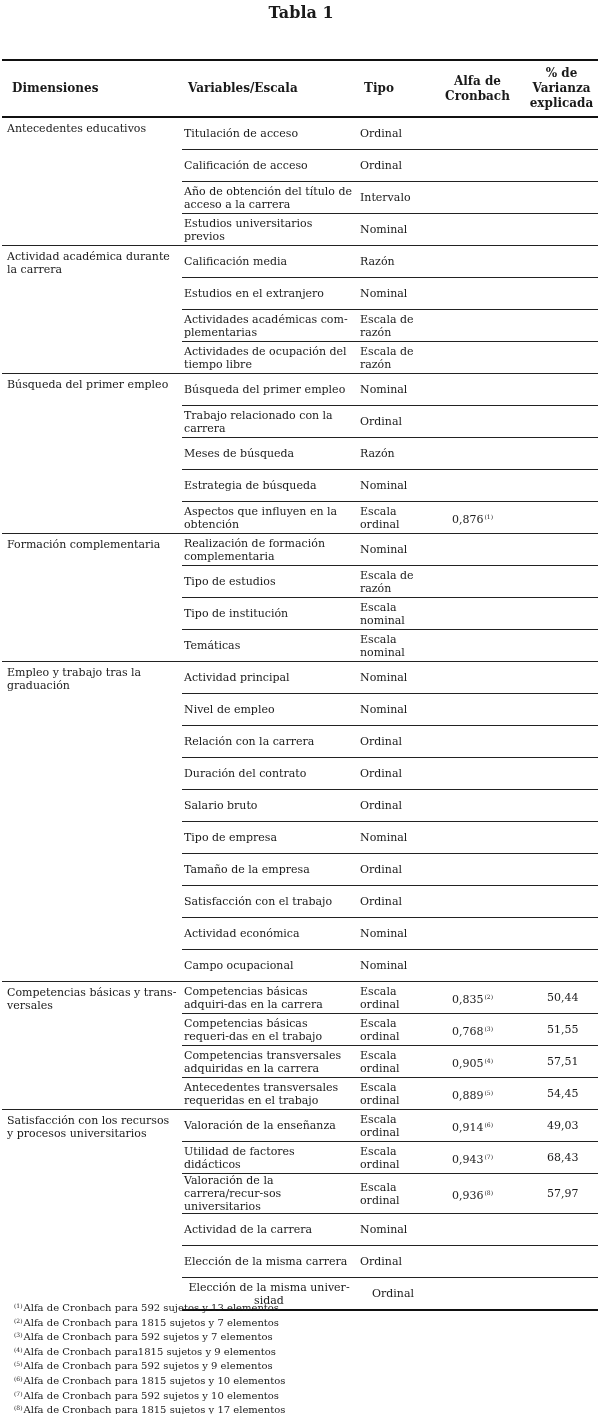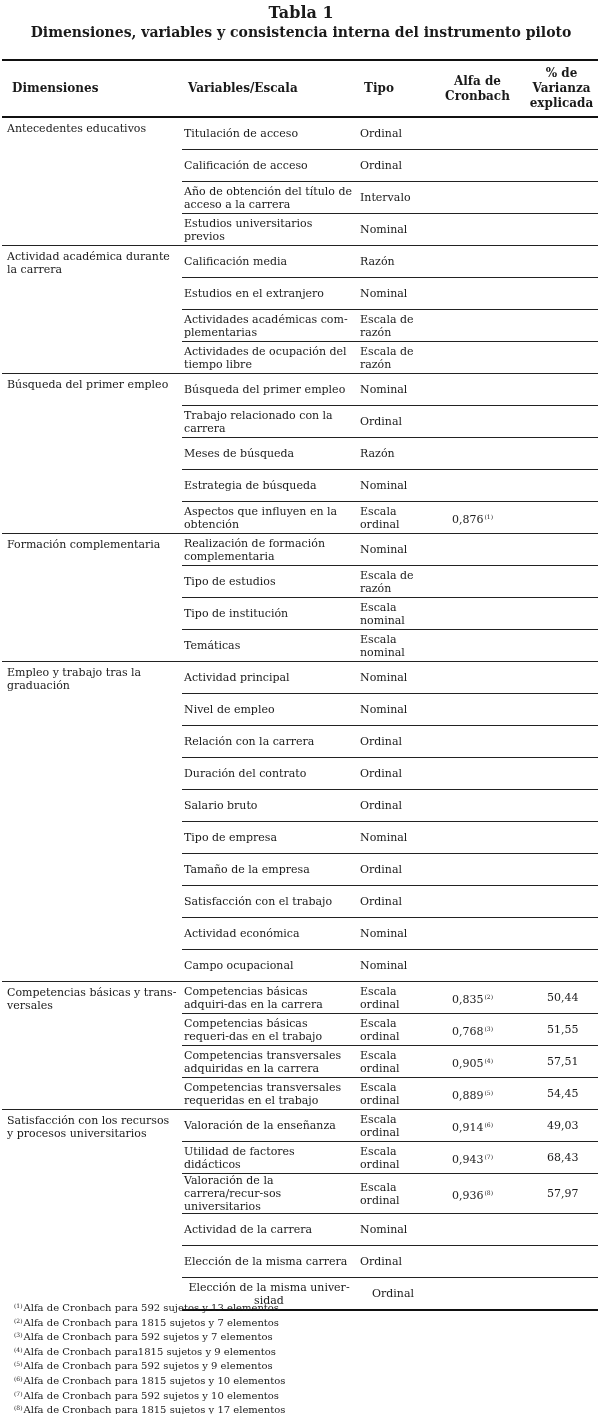--- a/index.html
+++ b/index.html
@@ -47,21 +47,20 @@
     position: absolute; top: 1300px; left: 14px;
     font-size: 10px; line-height: 12.6px;
   }
   .footnotes sup { font-size: 6px; vertical-align: 3px; margin-right: 1px; }
 </style>
 </head>
 <body>
 
 <div class="title-block">
   <div class="title">Tabla 1</div>
-  <div class="subtitle">Dimensiones, variables y consistencia interna del instrumento piloto</div>
 </div>
 
 <table class="main">
   <colgroup>
     <col class="c1">
       <col class="c2">
       <col class="c3">
       <col class="c4">
       <col class="c5">
   </colgroup>
@@ -255,21 +254,21 @@
         <td class="alfa c-right"><span>0,768</span><sup class="fn">(3)</sup></td>
         <td class="vex c-right">51,55</td>
       </tr>
       <tr class="sep">
         <td class="var c-right">Competencias transversales adquiridas en la carrera</td>
         <td class="tipo c-right">Escala ordinal</td>
         <td class="alfa c-right"><span>0,905</span><sup class="fn">(4)</sup></td>
         <td class="vex c-right">57,51</td>
       </tr>
       <tr class="sep">
-        <td class="var c-right">Competencias transversales requeridas en el trabajo</td>
+        <td class="var c-right">Antecedentes transversales requeridas en el trabajo</td>
         <td class="tipo c-right">Escala ordinal</td>
         <td class="alfa c-right"><span>0,889</span><sup class="fn">(5)</sup></td>
         <td class="vex c-right">54,45</td>
       </tr>
       <tr class="grp">
         <td class="dim" rowspan="6">Satisfacción con los recursos y procesos universitarios</td>
         <td class="var c-right">Valoración de la enseñanza</td>
         <td class="tipo c-right">Escala ordinal</td>
         <td class="alfa c-right"><span>0,914</span><sup class="fn">(6)</sup></td>
         <td class="vex c-right">49,03</td>

